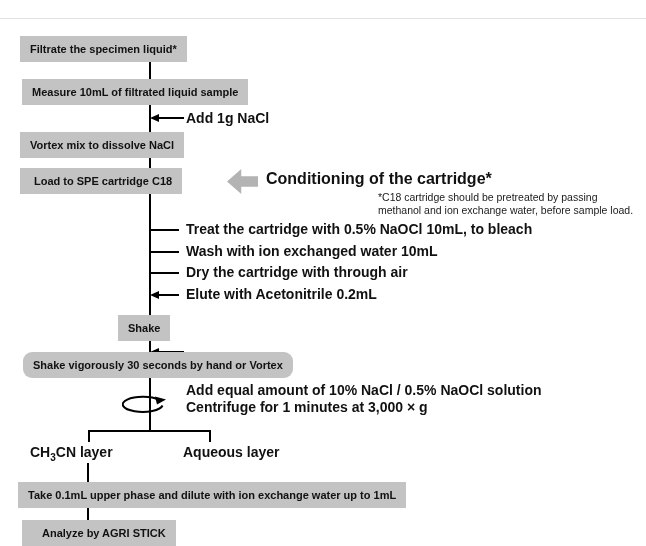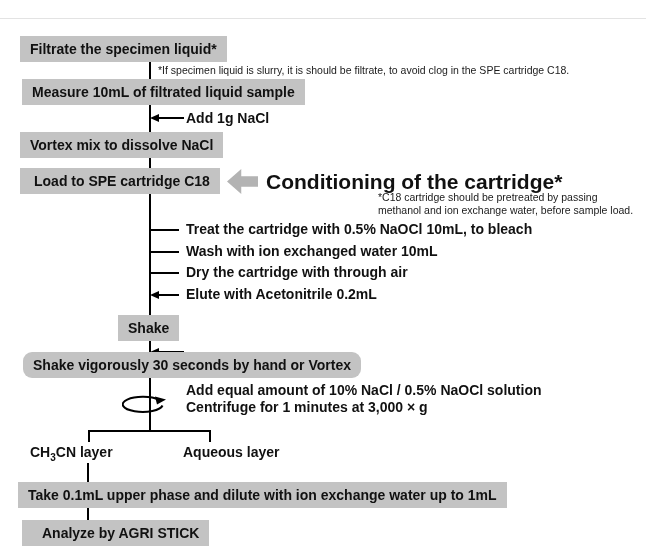--- a/index.html
+++ b/index.html
@@ -3,35 +3,35 @@
 <meta charset="utf-8">
 <style>
   html,body{margin:0;padding:0;background:#ffffff;}
   #canvas{
     position:relative; width:646px; height:546px; background:#ffffff;
     font-family:"Liberation Sans","DejaVu Sans",sans-serif; color:#111;
     overflow:hidden;
   }
   .box{
     position:absolute; background:#c3c3c3; color:#111;
-    font-weight:bold; font-size:14px; line-height:18px;
+    font-weight:bold; font-size:11px; line-height:18px;
     padding:4px 10px; white-space:nowrap; z-index:2;
   }
   .vline,.hline{position:absolute; background:#000; z-index:1;}
   .vline{width:2px;} .hline{height:2px;}
   .side-label{
     position:absolute; font-weight:bold; font-size:14px; line-height:17px;
     white-space:nowrap; z-index:2;
   }
   .small-note{
     position:absolute; font-size:10.5px; line-height:13px; color:#1a1a1a;
     white-space:nowrap; z-index:2;
   }
   .cond-title{
-    position:absolute; font-weight:bold; font-size:21px; white-space:nowrap; z-index:2;
+    position:absolute; font-weight:bold; font-size:16px; white-space:nowrap; z-index:2;
   }
   .arrowhead-left{
     position:absolute; width:0; height:0; z-index:1;
     border-top:4px solid transparent; border-bottom:4px solid transparent;
     border-right:9px solid #000;
   }
   .block-arrow{
     position:absolute; left:227px; top:169px; width:31px; height:25px;
     background:#b3b3b3; z-index:1;
     clip-path:polygon(0 50%, 46% 0, 46% 29%, 100% 29%, 100% 71%, 46% 71%, 46% 100%);
@@ -56,21 +56,20 @@
 
   <div class="box" style="left:20px; top:36px;">Filtrate the specimen liquid*</div>
   <div class="box" style="left:22px; top:79px;">Measure 10mL of filtrated liquid sample</div>
   <div class="box" style="left:20px; top:132px;">Vortex mix to dissolve NaCl</div>
   <div class="box" style="left:20px; top:168px;padding-left:14px;">Load to SPE cartridge C18</div>
   <div class="box" style="left:118px; top:315px;">Shake</div>
   <div class="box" style="left:23px; top:352px;border-radius:9px;">Shake vigorously 30 seconds by hand or Vortex</div>
   <div class="box" style="left:18px; top:482px;">Take 0.1mL upper phase and dilute with ion exchange water up to 1mL</div>
   <div class="box" style="left:22px; top:520px;padding-left:20px;">Analyze by AGRI STICK</div>
 
-  <div class="small-note" style="left:158px; top:64px;">*If specimen liquid is slurry, it is should be filtrate, to avoid clog in the SPE cartridge C18.</div>
 
   <div class="arrowhead-left" style="left:150px; top:114px;"></div>
   <div class="hline" style="left:158px; top:117px; width:26px;"></div>
   <div class="side-label" style="left:186px; top:110px;">Add 1g NaCl</div>
 
   <div class="block-arrow"></div>
   <div class="cond-title" style="left:266px; top:170px;">Conditioning of the cartridge*</div>
   <div class="small-note" style="left:378px; top:191px;">*C18 cartridge should be pretreated by passing</div>
   <div class="small-note" style="left:378px; top:204px;">methanol and ion exchange water, before sample load.</div>
 

